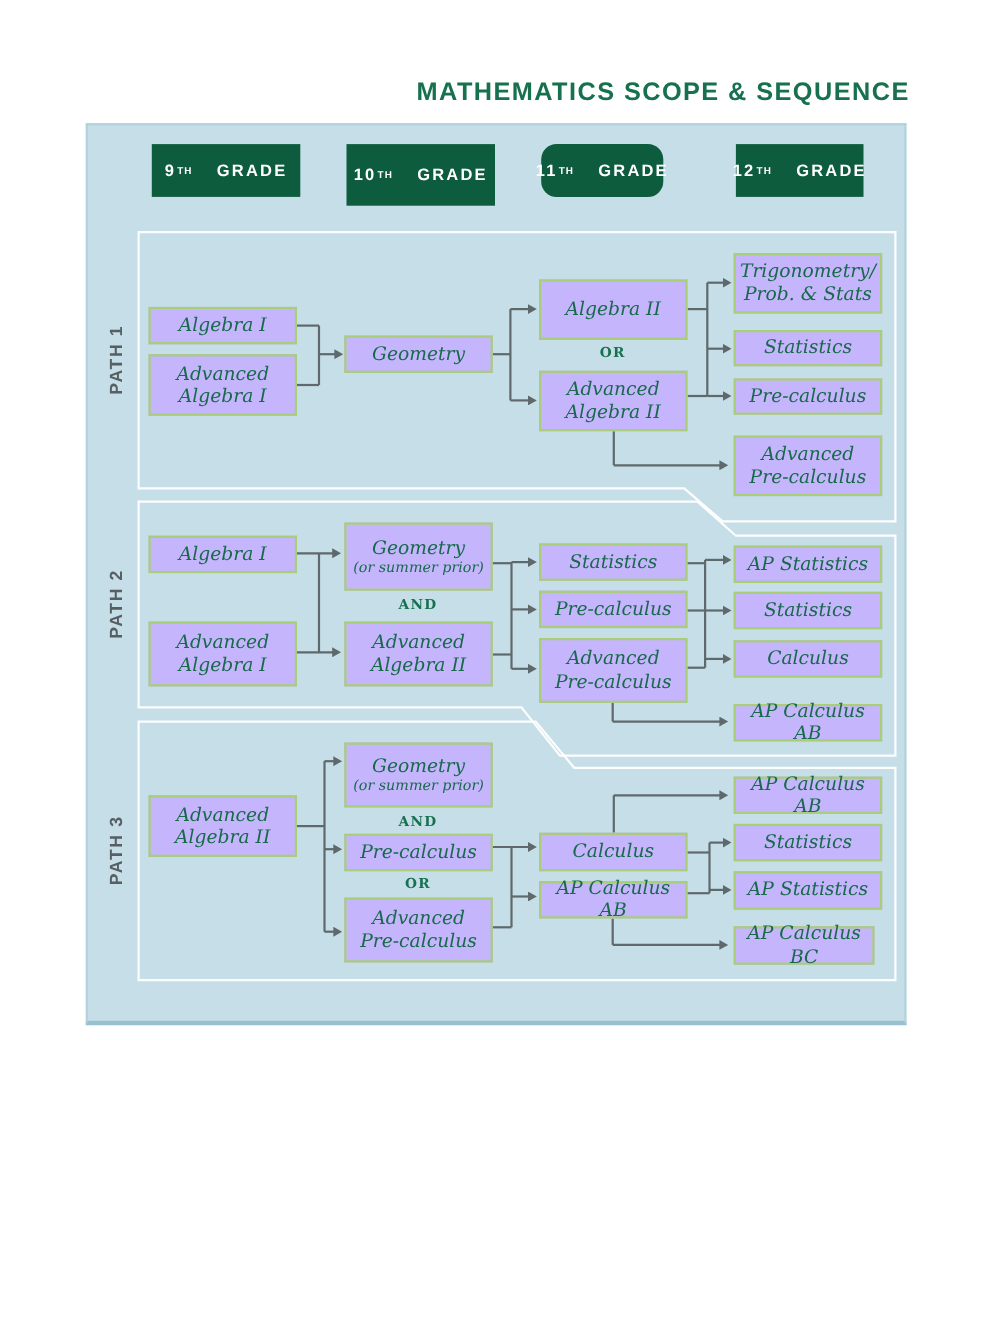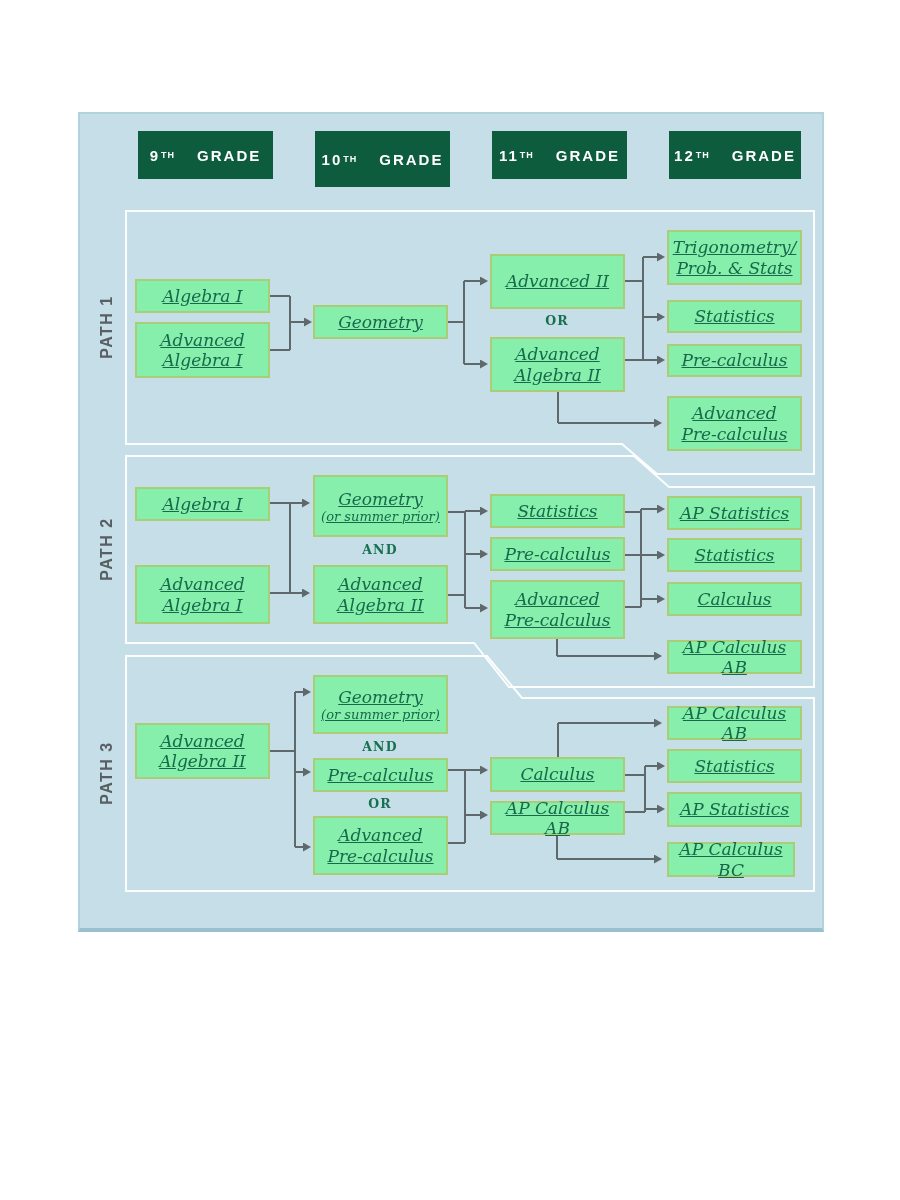--- a/index.html
+++ b/index.html
@@ -25,38 +25,39 @@
     font:bold 15px "Liberation Sans",sans-serif;letter-spacing:2px;
   }
   .grade-header sup{font-size:9px;letter-spacing:1px;vertical-align:super;line-height:0;margin-left:1px;}
   .grade-header .gword{margin-left:22px;}
   .path-label{
     position:absolute;transform:translate(-50%,-50%) rotate(-90deg);
     font:bold 16px "Liberation Sans",sans-serif;letter-spacing:1.5px;
     color:var(--path-gray,#585f62);white-space:nowrap;
   }
   .course-box{
-    position:absolute;box-sizing:border-box;background:#86efac;
+    position:absolute;box-sizing:border-box;background:#c4b5fd;
     border:2px solid var(--border-green,#a9ce77);
     display:flex;flex-direction:column;align-items:center;justify-content:center;
     text-align:center;padding:1px 4px;
     color:var(--course-green,#17694a);
-    font:italic 17px "DejaVu Serif",serif;line-height:1.18;text-decoration:underline;
+    font:italic 17px "DejaVu Serif",serif;line-height:1.18;
   }
   .course-box .sublabel{font-size:13px;line-height:1.05;margin-top:1px;}
   .conn-label{
     position:absolute;transform:translate(-50%,-50%);
     font:bold 12.5px "DejaVu Serif",serif;letter-spacing:1.2px;
     color:var(--title-green,#17714f);white-space:nowrap;
   }
 </style>
 </head>
 <body>
 
 <div class="stage" style="--panel-bg: #c5dee8; --header-green: #0e5c3e; --title-green: #17714f; --course-green: #17694a; --border-green: #a9ce77; --path-gray: #585f62;">
+  <h1 class="title">MATHEMATICS SCOPE &amp; SEQUENCE</h1>
   <div class="panel"></div>
   <svg class="wires" id="wires" viewBox="0 0 900 1200" xmlns="http://www.w3.org/2000/svg">
       <defs>
         <marker id="arrowhead" markerUnits="userSpaceOnUse" markerWidth="9" markerHeight="9" refX="1" refY="4.5" orient="auto">
           <path d="M0,0 L8,4.5 L0,9 Z" fill="#5f696b"></path>
         </marker>
       </defs>
       <path d="M126,211 H814 V474 H657 L622,444 H126 Z" fill="none" stroke="#ffffff" stroke-width="2" stroke-opacity="0.95"></path>
       <path d="M126,456 H634 L669,487 H814 V687 H509 L474,643 H126 Z" fill="none" stroke="#ffffff" stroke-width="2" stroke-opacity="0.95"></path>
       <path d="M126,656 H487 L522,698 H814 V891 H126 Z" fill="none" stroke="#ffffff" stroke-width="2" stroke-opacity="0.95"></path>
@@ -117,42 +118,42 @@
       <div class="grade-header" style="left: 138px; top: 131px; width: 135px; height: 48px;">
         <span>9</span>
         <sup>TH</sup>
         <span class="gword">GRADE</span>
       </div>
       <div class="grade-header" style="left: 315px; top: 131px; width: 135px; height: 56px;">
         <span>10</span>
         <sup>TH</sup>
         <span class="gword">GRADE</span>
       </div>
-      <div class="grade-header" style="left: 492px; top: 131px; width: 135px; height: 48px;">
+      <div class="grade-header" style="left: 492px; top: 131px; width: 111px; height: 48px; border-radius: 14px;">
         <span>11</span>
         <sup>TH</sup>
         <span class="gword">GRADE</span>
       </div>
-      <div class="grade-header" style="left: 669px; top: 131px; width: 132px; height: 48px;">
+      <div class="grade-header" style="left: 669px; top: 131px; width: 116px; height: 48px;">
         <span>12</span>
         <sup>TH</sup>
         <span class="gword">GRADE</span>
       </div>
       <div class="path-label" style="left: 107px; top: 327px;">PATH 1</div>
       <div class="course-box" style="left: 135px; top: 279px; width: 135px; height: 34px;">
         <span>Algebra I</span>
       </div>
       <div class="course-box" style="left: 135px; top: 322px; width: 135px; height: 56px;">
         <span>Advanced Algebra I</span>
       </div>
       <div class="course-box" style="left: 313px; top: 305px; width: 135px; height: 34px;">
         <span>Geometry</span>
       </div>
       <div class="course-box" style="left: 490px; top: 254px; width: 135px; height: 55px;">
-        <span>Advanced II</span>
+        <span>Algebra II</span>
       </div>
       <div class="course-box" style="left: 490px; top: 337px; width: 135px; height: 55px;">
         <span>Advanced Algebra II</span>
       </div>
       <div class="course-box" style="left: 667px; top: 230px; width: 135px; height: 55px;">
         <span>Trigonometry/ Prob. &amp; Stats</span>
       </div>
       <div class="course-box" style="left: 667px; top: 300px; width: 135px; height: 33px;">
         <span>Statistics</span>
       </div>

